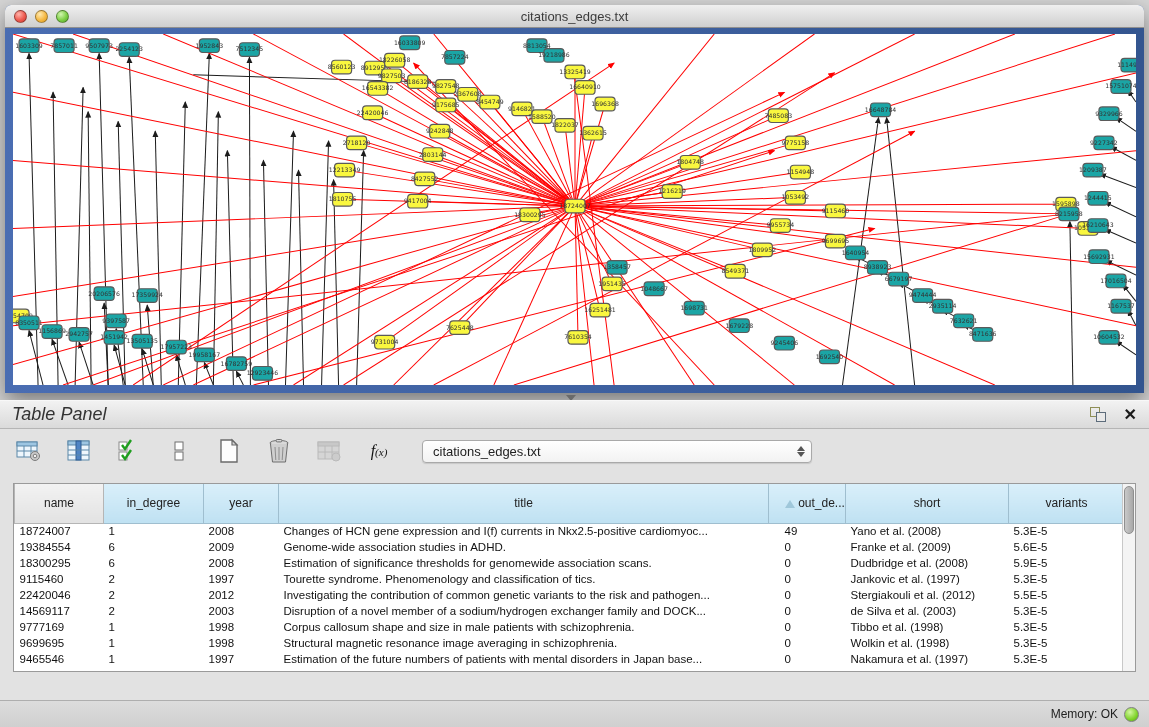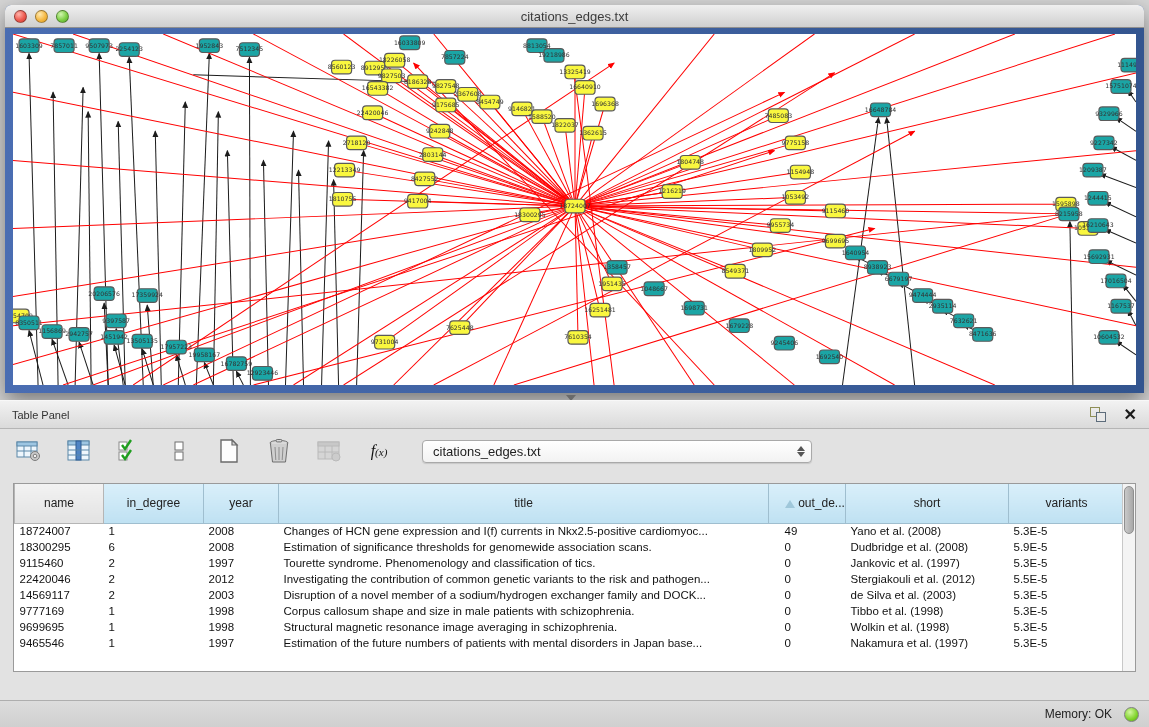--- a/index.html
+++ b/index.html
@@ -22,21 +22,21 @@
   .net-canvas { width:100%; height:100%; background:#ffffff; overflow:hidden; position:relative; }
   .net-canvas svg { width:100%; height:100%; display:block; }
 
   
   .split-grip { position:absolute; left:566px; top:395px; width:0; height:0;
     border-left:5px solid transparent; border-right:5px solid transparent; border-top:6px solid #6a6a6a; }
   .table-panel { position:absolute; left:0; top:400px; width:1149px; height:300px; background:#e2e2e2; }
   .tp-header { height:29px; background:linear-gradient(#f2f2f2,#dadada);
     border-top:1px solid #f8f8f8; border-bottom:1px solid #b5b5b5;
     display:flex; align-items:center; padding:0 12px; }
-  .tp-title { font-size:11px; color:#333; }
+  .tp-title { font-size:18px; color:#333;font-style:italic; }
   .tp-header .spacer { flex:1; }
   .float-icon { position:relative; width:18px; height:16px; margin-right:16px; cursor:pointer; }
   .float-icon .sq1 { position:absolute; left:0; top:0; width:10px; height:10px; border:1.5px solid #8e8e55; background:transparent; }
   .float-icon .sq2 { position:absolute; left:6px; top:5px; width:10px; height:10px; border:1.5px solid #5d6c7b; background:#e9e9e9; }
   .close-icon { font-size:16px; font-weight:bold; color:#1a1a1a; cursor:pointer; line-height:16px; }
 
   .tp-toolbar { height:44px; display:flex; align-items:center; padding:0 14px; gap:20px; }
   .tb-btn { width:30px; height:30px; display:flex; align-items:center; justify-content:center; border-radius:4px; }
   .tb-btn svg { display:block; }
   .tb-btn.disabled { opacity:.45; }
@@ -76,21 +76,21 @@
   .tabs-bar { position:absolute; left:0; top:276px; width:100%; display:flex; justify-content:center; }
   .seg { display:flex; border:1px solid #8f8f8f; border-radius:5px; overflow:hidden; height:21px;
     box-shadow:0 1px 1px rgba(0,0,0,.15); }
   .seg .tab { padding:0 14px; font-size:12.5px; display:flex; align-items:center;
     background:linear-gradient(#fdfdfd,#ededed); color:#222; border-right:1px solid #b5b5b5; cursor:pointer; }
   .seg .tab:last-child { border-right:none; }
   .seg .tab.selected { background:linear-gradient(#7b7b7b,#636363); color:#f0f0f0; }
 
   .status-bar { position:absolute; left:0; top:700px; width:1149px; height:27px;
     background:linear-gradient(#dcdcdc,#cfcfcf); border-top:1px solid #aeaeae;
-    display:flex; align-items:center; justify-content:flex-end; padding:0 10px; gap:12px;text-align:right; }
+    display:flex; align-items:center; justify-content:flex-end; padding:0 10px; gap:6px;text-align:right; }
   .mem-label { font-size:12px; color:#222; }
   .mem-dot { width:15px; height:15px; border-radius:50%; border:1px solid #7f7f7f;
     background:radial-gradient(circle at 38% 32%, #d4f7a1, #7fd32a 60%, #55a814); }
 </style>
 </head>
 <body>
 
 <div class="net-window">
   <div class="titlebar">
     <div class="traffic">
@@ -734,20 +734,29 @@
             <tr>
               <td>18724007</td>
               <td>1</td>
               <td>2008</td>
               <td>Changes of HCN gene expression and I(f) currents in Nkx2.5-positive cardiomyoc...</td>
               <td>49</td>
               <td>Yano et al. (2008)</td>
               <td>5.3E-5</td>
             </tr>
             <tr>
+              <td>19384554</td>
+              <td>6</td>
+              <td>2009</td>
+              <td>Genome-wide association studies in ADHD.</td>
+              <td>0</td>
+              <td>Franke et al. (2009)</td>
+              <td>5.6E-5</td>
+            </tr>
+            <tr>
               <td>18300295</td>
               <td>6</td>
               <td>2008</td>
               <td>Estimation of significance thresholds for genomewide association scans.</td>
               <td>0</td>
               <td>Dudbridge et al. (2008)</td>
               <td>5.9E-5</td>
             </tr>
             <tr>
               <td>9115460</td>

